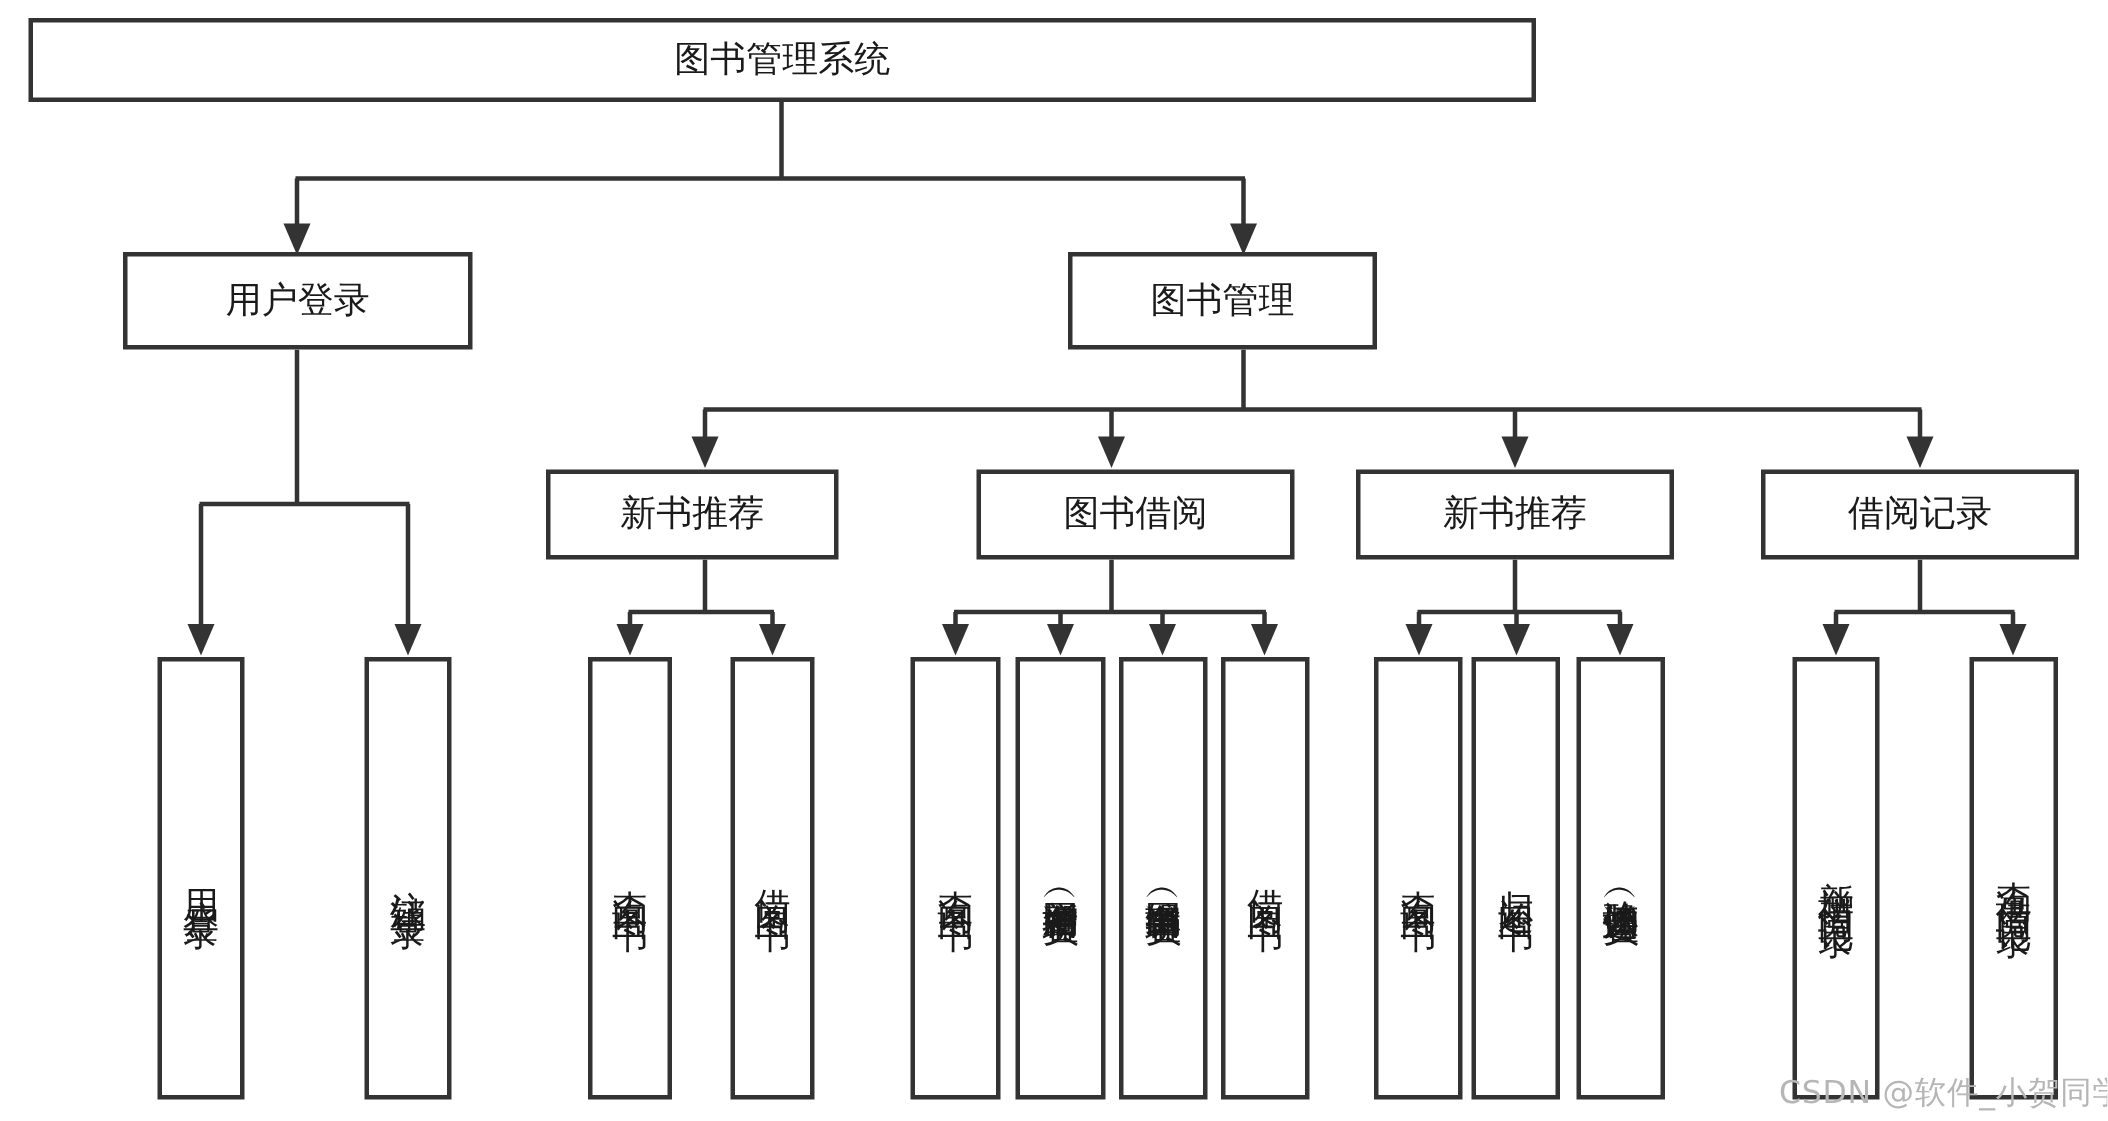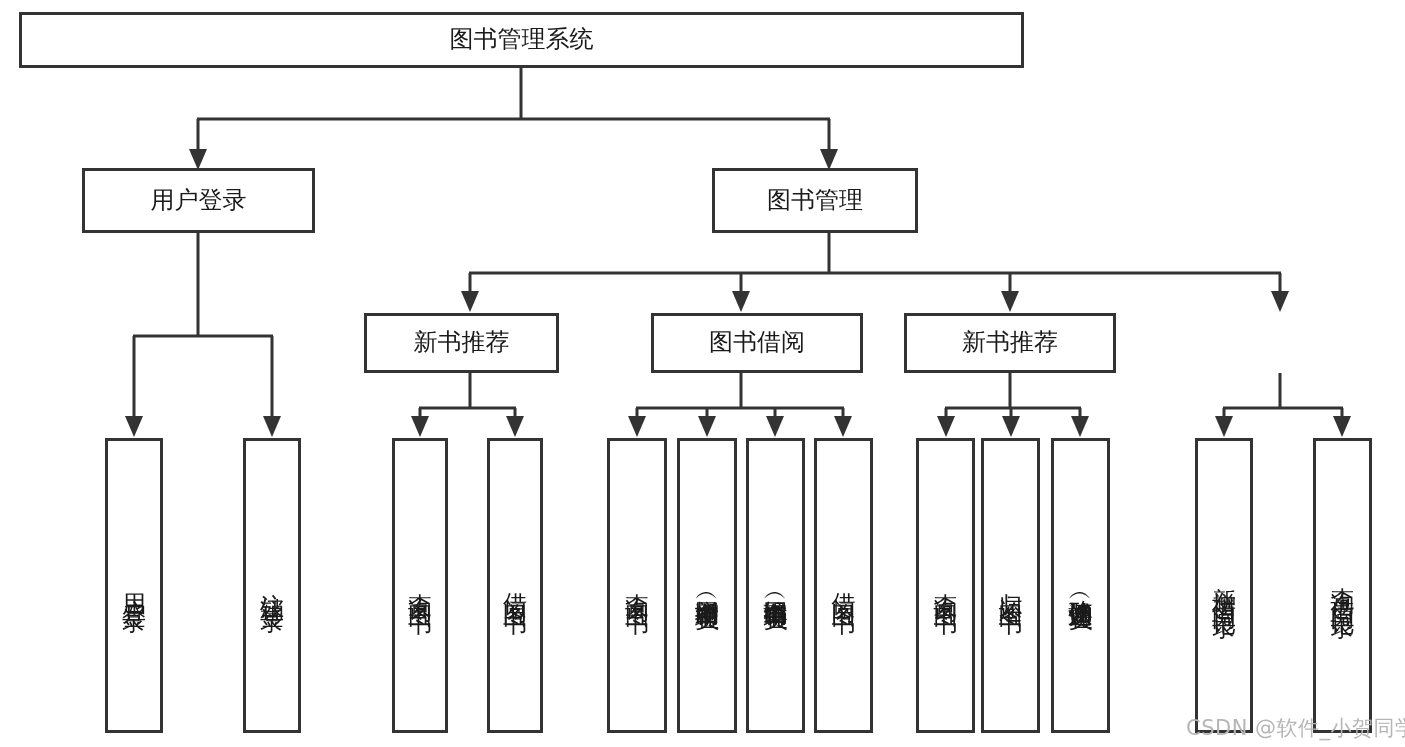--- a/index.html
+++ b/index.html
@@ -69,20 +69,21 @@
   </svg>
 
   <div class="box h" style="left:19px;top:12px;width:1005px;height:56px;">图书管理系统</div>
 
   <div class="box h" style="left:82px;top:168px;width:233px;height:65px;">用户登录</div>
   <div class="box h" style="left:712px;top:168px;width:206px;height:65px;">图书管理</div>
 
   <div class="box h" style="left:364px;top:313px;width:195px;height:60px;">新书推荐</div>
   <div class="box h" style="left:635px;top:313px;width:212px;height:60px;margin-left:16px;">图书借阅</div>
   <div class="box h" style="left:904px;top:313px;width:212px;height:60px;">新书推荐</div>
+  <div class="box h" style="left:1174px;top:313px;width:212px;height:60px;">借阅记录</div>
 
   <div class="box v" style="left:105px;top:438px;width:58px;height:295px;">用户登录</div>
   <div class="box v" style="left:243px;top:438px;width:58px;height:295px;">注销登录</div>
 
   <div class="box v" style="left:392px;top:438px;width:56px;height:295px;">查询图书</div>
   <div class="box v" style="left:487px;top:438px;width:56px;height:295px;">借阅图书</div>
 
   <div class="box v" style="left:607px;top:438px;width:60px;height:295px;">查询图书</div>
   <div class="box v tight" style="left:677px;top:438px;width:60px;height:295px;">新增图书（管理员）</div>
   <div class="box v tight" style="left:746px;top:438px;width:59px;height:295px;">编辑图书（管理员）</div>

